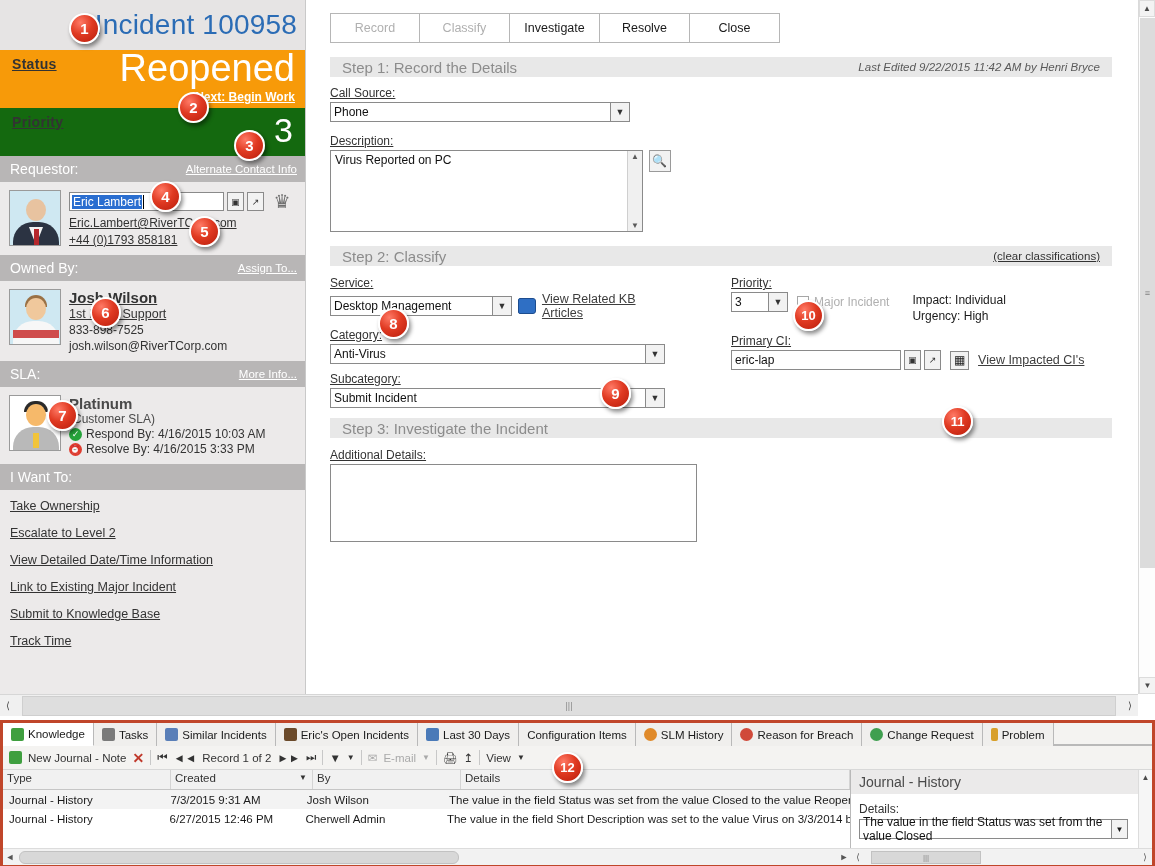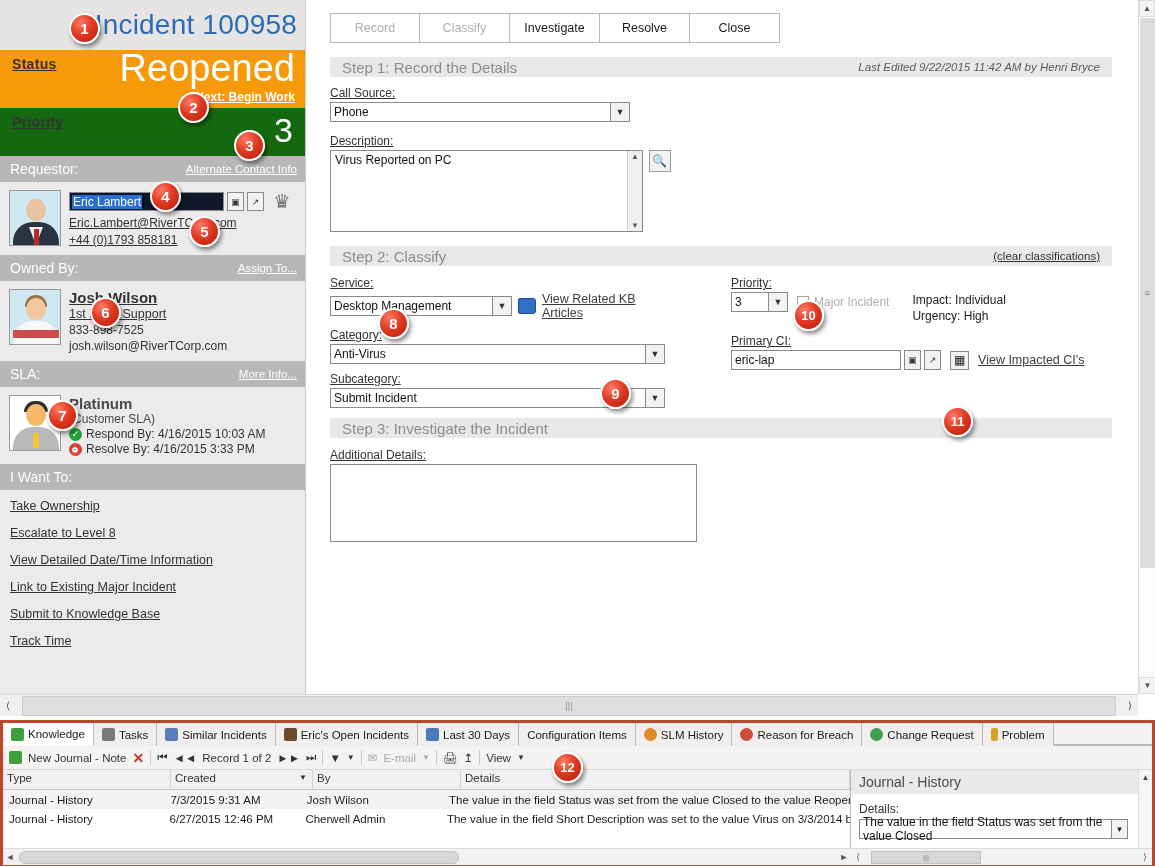--- a/index.html
+++ b/index.html
@@ -68,21 +68,21 @@
   .a2 .stripe{ position:absolute; width:46px; height:8px; background:#cf4c4c; left:3px; bottom:6px;}
   .a3 { background:#ffffff; }
   .a3 .head { background:#f6b96a; }
   .a3 .hair { position:absolute; width:24px; height:11px; background:#2a2a2a; left:14px; top:5px; border-radius:12px 12px 0 0;}
   .a3 .body { background:#b9b9b9; }
   .a3 .tie { position:absolute; width:6px; height:15px; background:#f2c43a; left:23px; bottom:2px; z-index:3;}
 
   .pinfo { flex:1 1 auto; min-width:0; }
   .pinfo .row1 { display:flex; align-items:center; gap:3px; }
   .namebox {
-    flex:1 1 auto; height:19px; border:1px solid #8a8a8a; background:#0f172a; position:relative;
+    flex:1 1 auto; height:19px; border:1px solid #8a8a8a; background:#ffffff; position:relative;
     display:flex; align-items:center; padding-left:2px;
   }
   .namebox .sel { background:#2a6ed0; color:#fff; font-size:12px; padding:0 1px; }
   .namebox .caret { width:1px; height:14px; background:#000; margin-left:1px; }
   .minibtn {
     width:17px; height:19px; border:1px solid #8a8a8a; background:#f2f2f2;
     display:flex; align-items:center; justify-content:center; font-size:9px; color:#333;
     flex:0 0 auto;
   }
   .crown { width:30px; flex:0 0 auto; display:flex; align-items:center; justify-content:center; color:#6f6f6f; font-size:19px; }
@@ -338,21 +338,21 @@
           <span>Resolve By: 4/16/2015 3:33 PM</span>
         </div>
       </div>
     </div>
 
     <div class="sechead">
       <span>I Want To:</span>
     </div>
     <div class="iwant">
       <a href="#">Take Ownership</a>
-      <a href="#">Escalate to Level 8</a>
+      <a href="#">Escalate to Level 2</a>
       <a href="#">View Detailed Date/Time Information</a>
       <a href="#">Link to Existing Major Incident</a>
       <a href="#">Submit to Knowledge Base</a>
       <a href="#">Track Time</a>
     </div>
   </div>
 
   <div id="main">
 
     <div class="phasebar">

